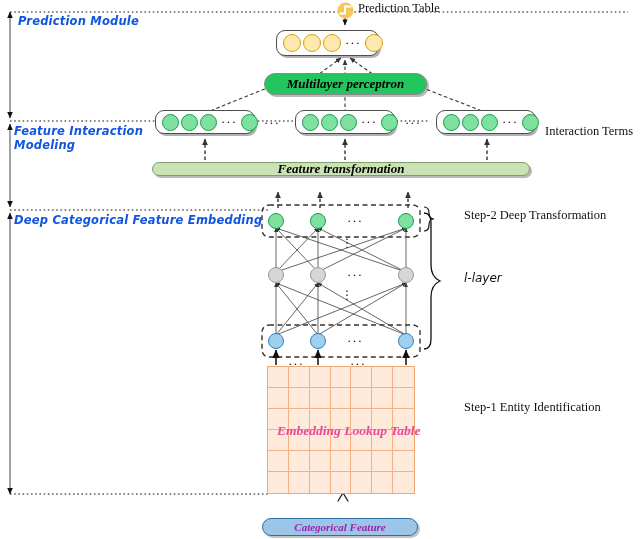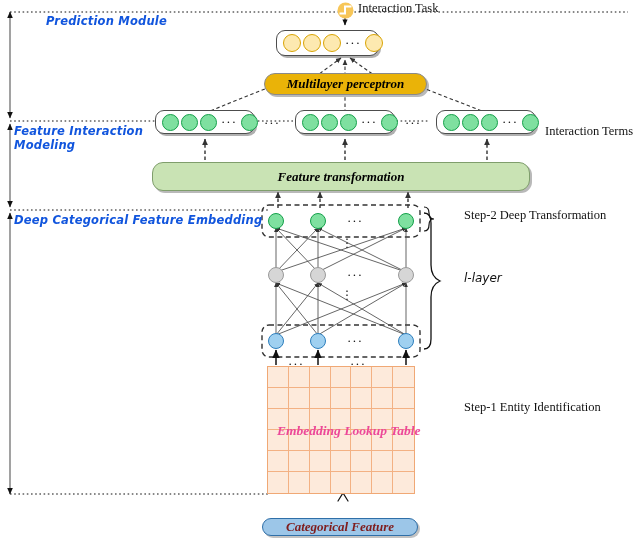--- a/index.html
+++ b/index.html
@@ -55,25 +55,25 @@
 
   
   .procbox{
     position:absolute;box-sizing:border-box;
     border-radius:11px;
     display:flex;align-items:center;justify-content:center;
     font-family:"Liberation Serif",serif;
     font-weight:bold;font-style:italic;
     box-shadow:2px 2px 0 rgba(80,80,80,.40);
   }
-  .mlp{background:#eab308;border:1.3px solid #8a8a8a;font-size:13px;}
+  .mlp{background:#22c55e;border:1.3px solid #8a8a8a;font-size:13px;}
   .ftrans{background:#c9e3b4;border:1.3px solid #7f9e6c;font-size:13px;}
   .catfeat{
     background:#9cc6e8;border:1.5px solid #2f6fa8;border-radius:14px;
-    font-size:13px;color:#7f1d1d;
+    font-size:11px;color:#a21caf;
     box-shadow:2px 2px 0 rgba(80,80,80,.35);
   }
 
   
   #lookup{
     position:absolute;box-sizing:border-box;
     background:#fdeadb;border:1px solid #f0a875;
     display:grid;
   }
   #lookup .cell{border-right:1px solid #f3b183;border-bottom:1px solid #f3b183;}
@@ -201,32 +201,32 @@
       <line x1="406" y1="365" x2="406" y2="350" marker-end="url(#ahb2)"></line>
     </g>
 
     <path d="M424,207 q5,0 5,6 q0,6 5,6 q-5,0 -5,6 q0,6 -5,6" stroke="#111" stroke-width="1.2" fill="none"></path>
 
     <path d="M424,213 q7,0 7,10 l0,42 q0,12 9,16 q-9,4 -9,16 l0,42 q0,10 -7,10" stroke="#111" stroke-width="1.3" fill="none"></path>
 
     <path d="M338,501 L343,493 L348,501" stroke="#111" stroke-width="1.2" fill="none" stroke-linecap="round"></path>
   </svg>
 
-  <div class="mod-label" style="left:18px;top:14px;margin-left:28px;">Prediction Module</div>
+  <div class="mod-label" style="left:18px;top:14px;">Prediction Module</div>
 
   <div class="mod-label" style="left:14px;top:124px;">Feature Interaction
 Modeling</div>
 
   <div class="mod-label" style="left:14px;top:213px;">Deep Categorical Feature Embedding</div>
 
   <svg id="pt-icon" style="left:337px;top:2px;" viewBox="0 0 17 17">
     <circle cx="8.5" cy="8.5" r="8" fill="#f7c658"></circle>
     <path d="M2.5,11.5 L8,11.5 L8,4.5 L14.5,4.5" stroke="#ffffff" stroke-width="2" fill="none" stroke-linejoin="miter" stroke-linecap="butt"></path>
   </svg>
-  <div class="ann" style="left:358px;top:1px;">Interaction Task</div>
+  <div class="ann" style="left:358px;top:1px;">Prediction Table</div>
 
   <div class="pill" id="fr-pill" style="left: 276px; top: 30px; width: 103px; height: 26px; padding: 0px 6px; gap: 2px; justify-content: space-between;">
       <div class="node n-yellow" style="width: 18px; height: 18px;"></div>
       <div class="node n-yellow" style="width: 18px; height: 18px;"></div>
       <div class="node n-yellow" style="width: 18px; height: 18px;"></div>
       <span class="dots">···</span>
       <div class="node n-yellow" style="width: 18px; height: 18px;"></div>
     </div>
 
   <div class="procbox mlp" style="left:264px;top:73px;width:163px;height:22px;">
@@ -253,21 +253,21 @@
       <div class="node n-green" style="width: 17px; height: 17px;"></div>
       <span class="dots">···</span>
       <div class="node n-green" style="width: 17px; height: 17px;"></div>
     </div>
 
   <div class="ann" style="left:264px;top:115px;font-size:13px;letter-spacing:1px;">···</div>
   <div class="ann" style="left:405px;top:115px;font-size:13px;letter-spacing:1px;">···</div>
 
   <div class="ann" style="left:545px;top:116px;margin-top:8px;">Interaction Terms</div>
 
-  <div class="procbox ftrans" style="left:152px;top:162px;width:378px;height:29px;">
+  <div class="procbox ftrans" style="left:152px;top:162px;width:378px;height:14px;">
     <span>Feature transformation</span>
   </div>
 
   <div class="nn-node nn-green" style="left:268px;top:213px;"></div>
   <div class="nn-node nn-green" style="left:310px;top:213px;"></div>
   <div class="nn-node nn-green" style="left:398px;top:213px;"></div>
   <div class="nn-dots" style="left:347px;top:213px;">···</div>
 
   <div class="nn-node nn-gray" style="left:268px;top:267px;"></div>
   <div class="nn-node nn-gray" style="left:310px;top:267px;"></div>

